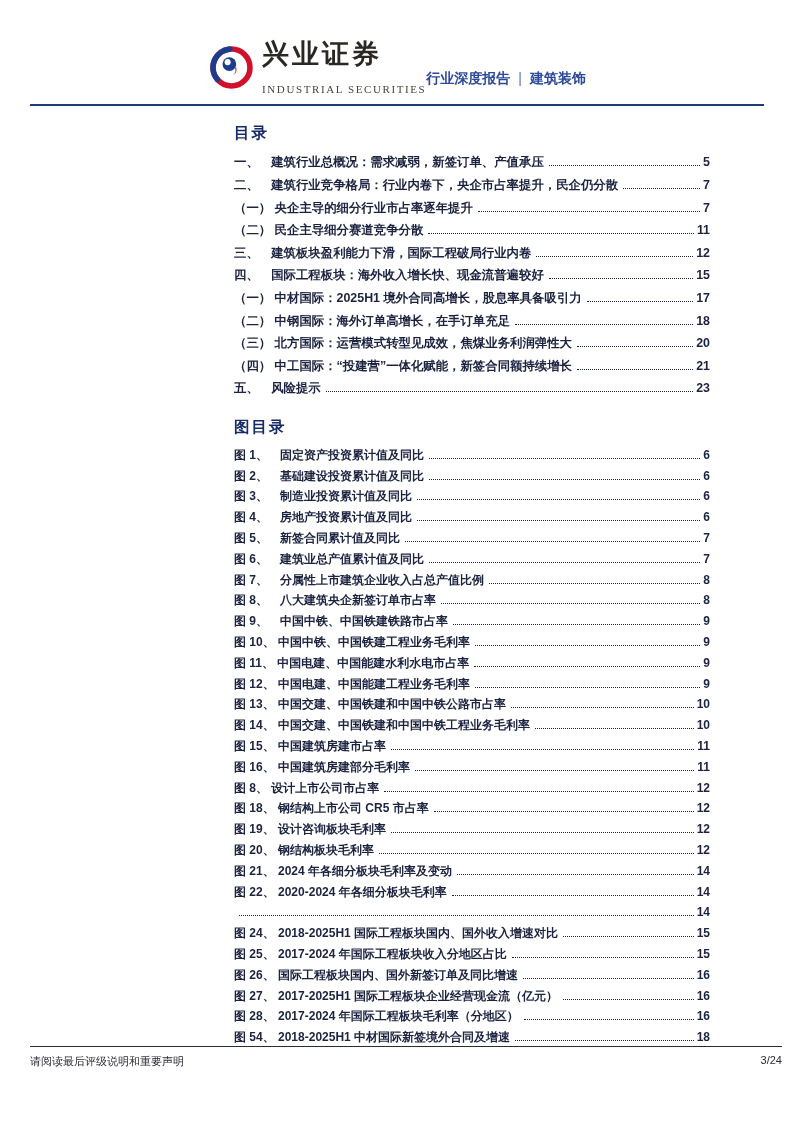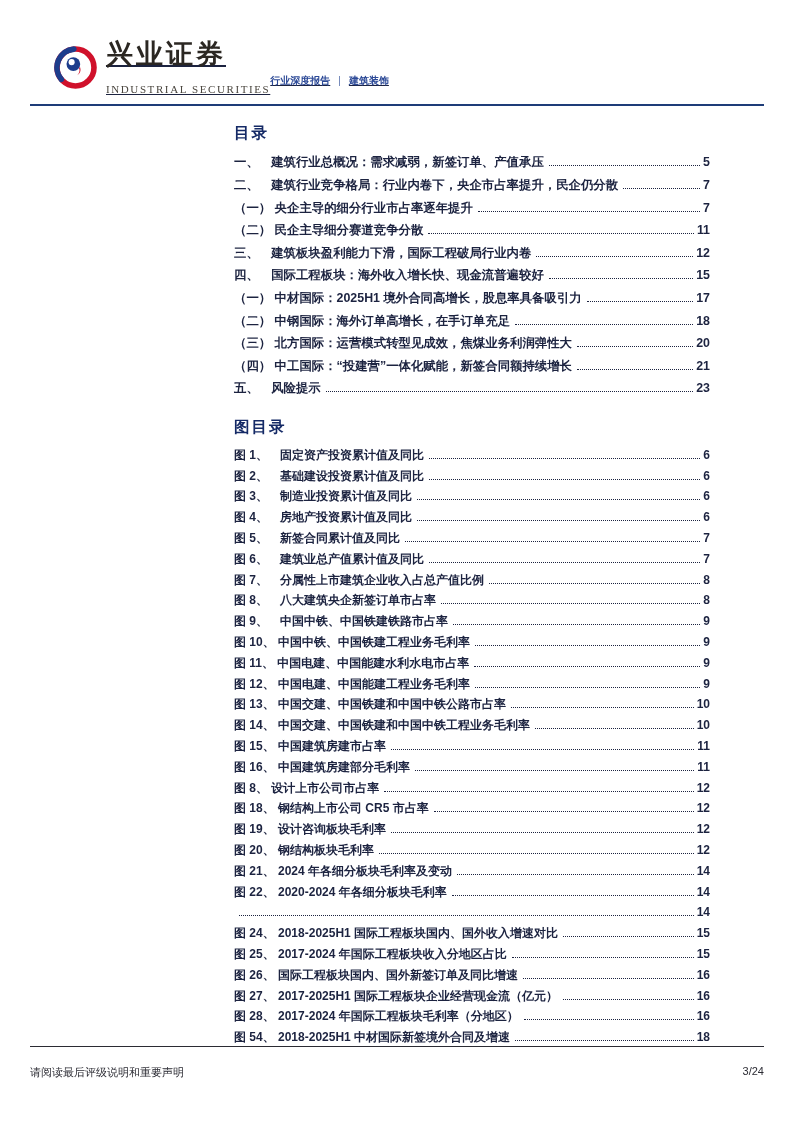--- a/index.html
+++ b/index.html
@@ -11,37 +11,36 @@
   html,body{margin:0;padding:0;background:#e9e9e9;}
   .page{
     width:794px;height:1123px;margin:0 auto;background:#ffffff;
     position:relative;box-sizing:border-box;
     font-family:"Liberation Sans",sans-serif;color:var(--text-navy);
     overflow:hidden;
   }
   
   .header{
     margin:0 30px;padding:40px 22px 9px 24px;
-    display:flex;justify-content:flex-start;align-items:flex-end;
+    display:flex;justify-content:center;align-items:flex-end;
     border-bottom:2px solid var(--brand-navy);
-    text-decoration:underline;
   }
   .logo{display:flex;align-items:center;gap:9px;}
   .logo-mark{width:43px;height:43px;flex:0 0 auto;}
   .logo-text{display:flex;flex-direction:column;}
   .logo-cn{
     font-family:"DejaVu Serif","Liberation Serif",serif;
     font-size:27px;font-weight:700;color:#2b2722;letter-spacing:3px;line-height:1.05;
   }
   .logo-en{
     font-size:11px;letter-spacing:1.6px;color:#4a463f;margin-top:15px;
     font-family:"Liberation Serif",serif;
   }
   .header-right{
-    font-size:10px;font-weight:600;color:#2d4a97;padding-bottom:7px;white-space:nowrap;
+    font-size:14px;font-weight:600;color:#2d4a97;padding-bottom:7px;white-space:nowrap;
   }
   .header-right .sep{margin:0 8px;color:#5b74ae;font-weight:400;}
   
   .toc-wrap{width:476px;margin-left:234px;}
   .toc-title{
     text-align:left;color:var(--heading-navy);
     font-size:15.5px;font-weight:700;margin:17px 0 7px 0;letter-spacing:2px;
   }
   .toc-title.fig{}
   .toc-row{
@@ -52,22 +51,22 @@
   .fig-list .toc-row{line-height:20.8px;font-size:12px;}
   .toc-label{flex:0 0 auto;}
   .toc-dots{
     flex:1 1 auto;min-width:10px;align-self:baseline;
     border-bottom:1.8px dotted var(--text-navy);
     margin:0 3px 3px 5px;height:1px;
   }
   .toc-page{flex:0 0 auto;font-weight:700;}
   
   .footer{
-    position:absolute;left:30px;right:30px;top:1046px;
-    border-top:1.5px solid #2b2b33;padding-top:18px;
+    position:absolute;left:30px;right:12px;top:1046px;
+    border-top:1.5px solid #2b2b33;padding-top:7px;
     display:flex;justify-content:space-between;
     font-size:11px;color:#2b2b33;
   }
 </style>
 </head>
 <body>
 
 <div class="page">
 
   <div class="header">

